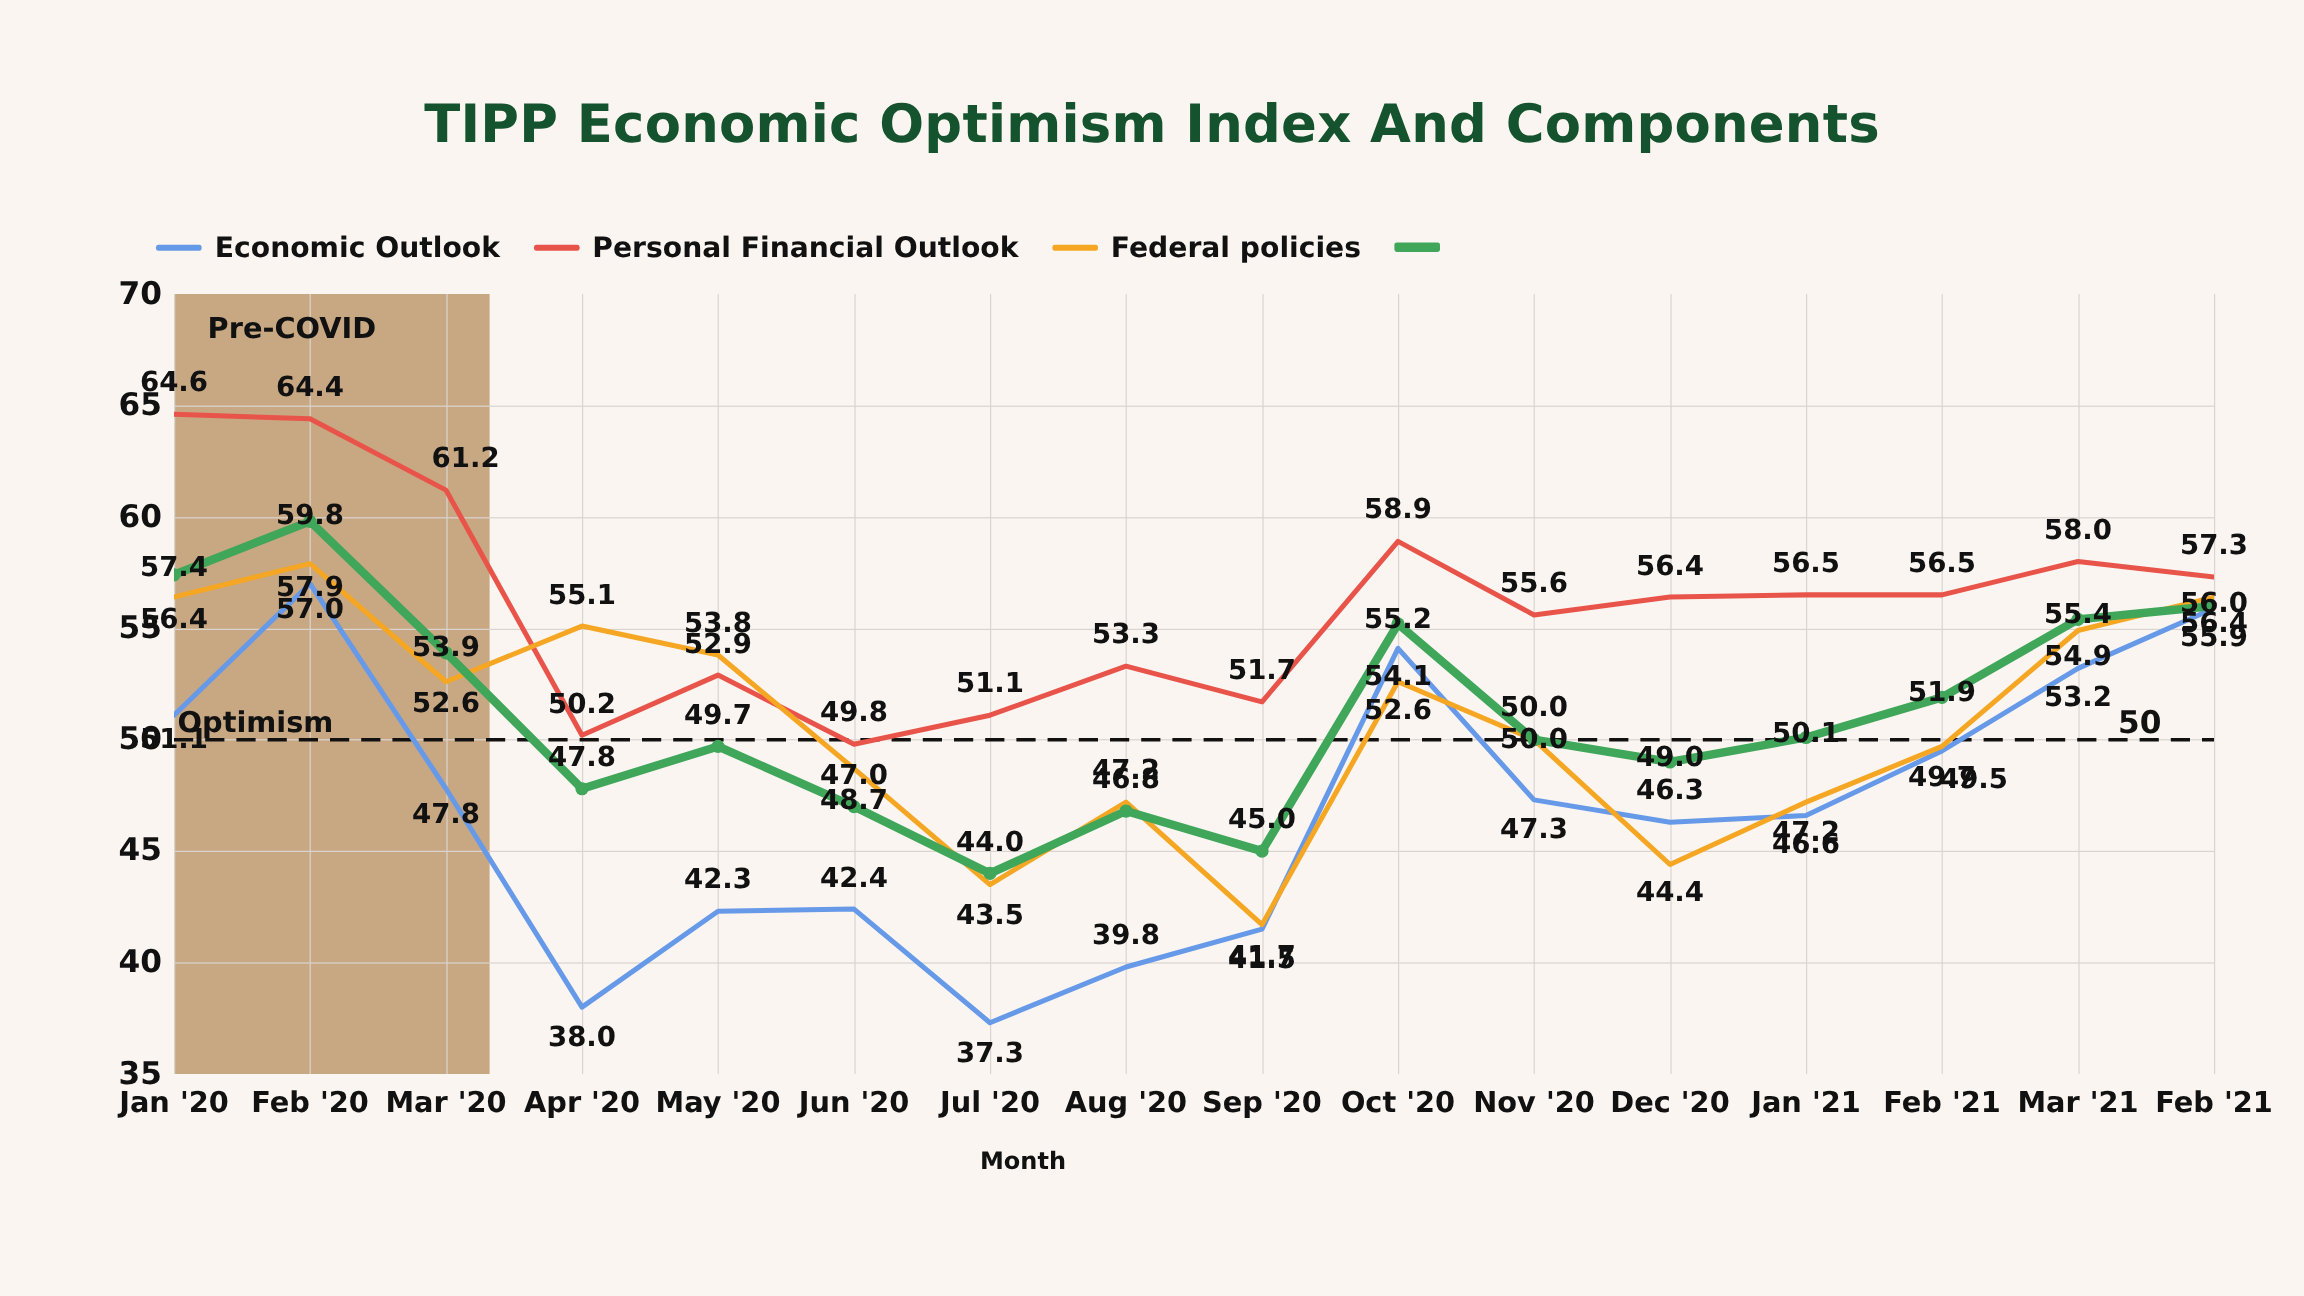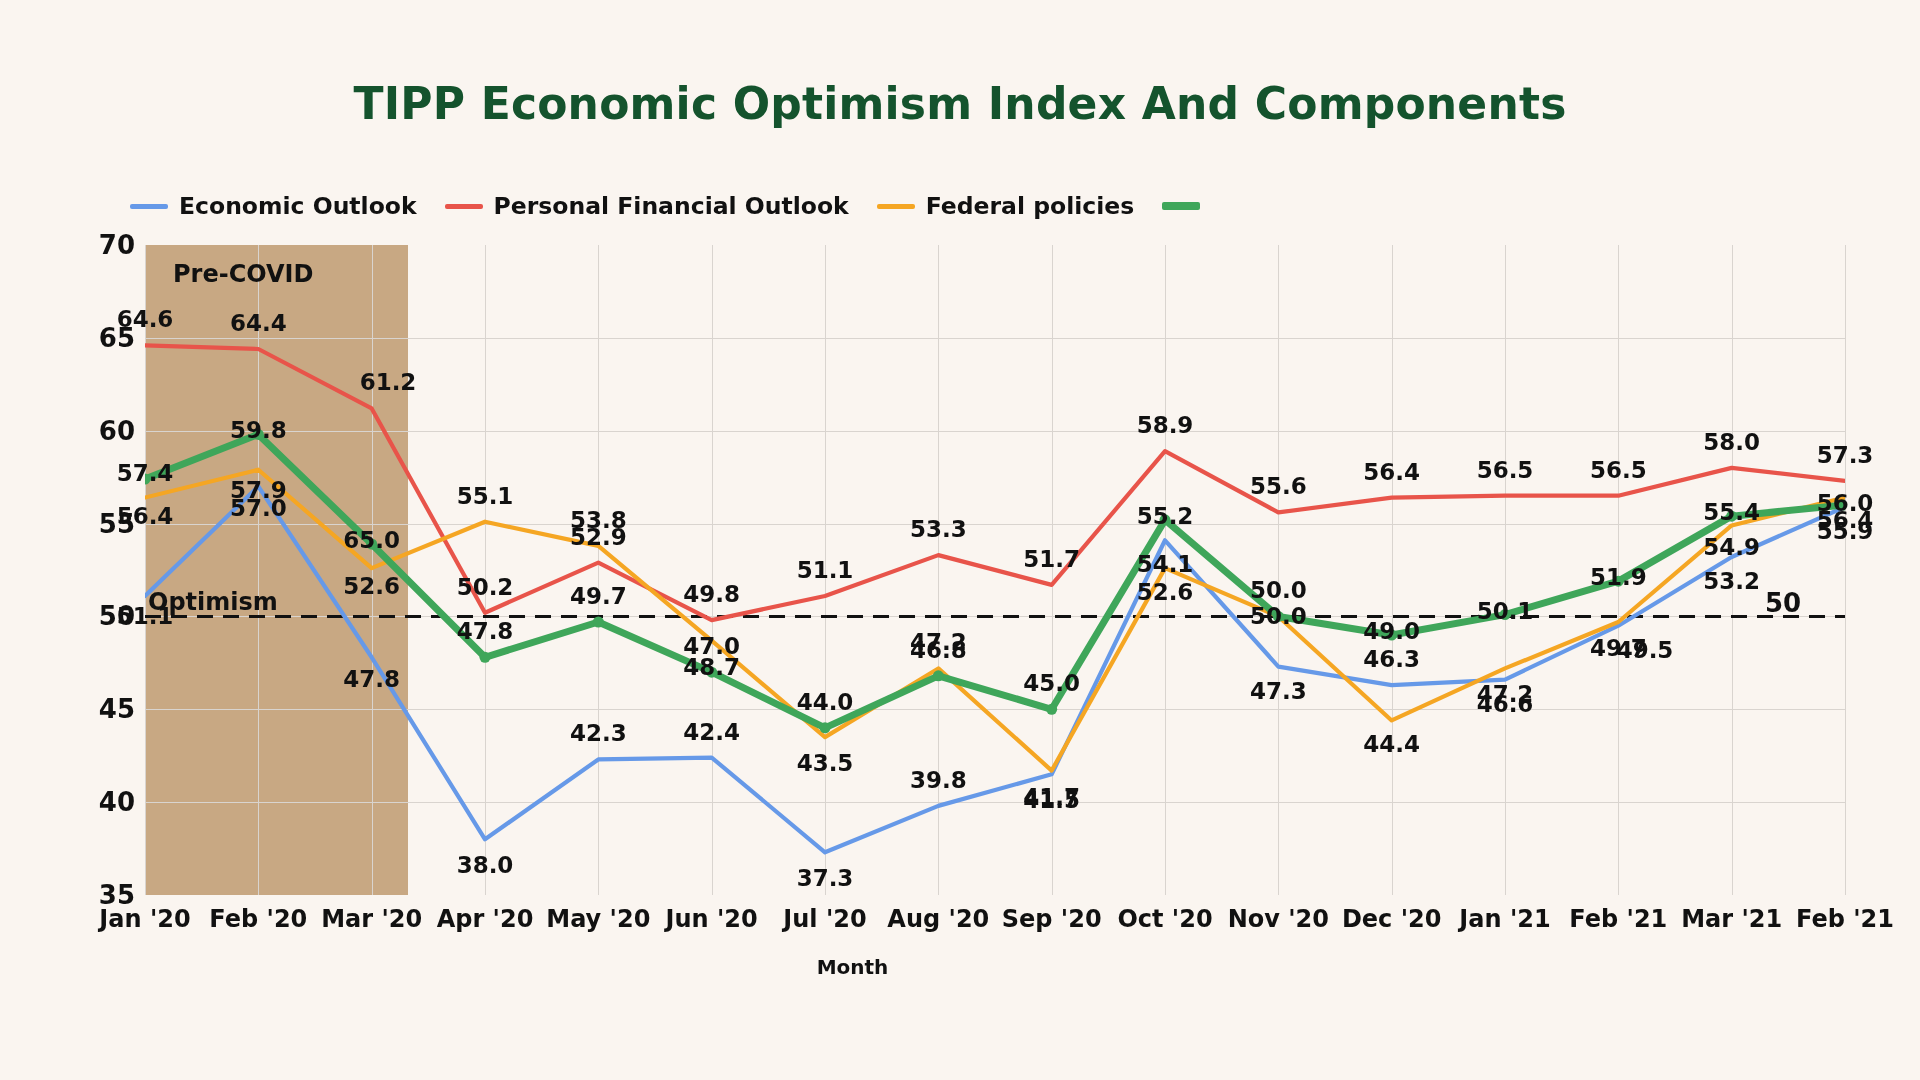--- a/index.html
+++ b/index.html
@@ -232,21 +232,21 @@
         <div class="dlabel" style="left: 906.667px; top: 551.571px;">41.7</div>
         <div class="dlabel" style="left: 1020px; top: 347.143px;">52.6</div>
         <div class="dlabel" style="left: 1133.33px; top: 345.429px;">50.0</div>
         <div class="dlabel" style="left: 1246.67px; top: 499.429px;">44.4</div>
         <div class="dlabel" style="left: 1360px; top: 449.429px;">47.2</div>
         <div class="dlabel" style="left: 1473.33px; top: 403px;">49.7</div>
         <div class="dlabel" style="left: 1586.67px; top: 302.429px;">54.9</div>
         <div class="dlabel" style="left: 1700px; top: 274.571px;">56.4</div>
         <div class="dlabel" style="left: 0px; top: 228px;">57.4</div>
         <div class="dlabel" style="left: 113.333px; top: 185.429px;">59.8</div>
-        <div class="dlabel" style="left: 226.667px; top: 295px;">65.0</div>
+        <div class="dlabel" style="left: 226.667px; top: 295px;">53.9</div>
         <div class="dlabel" style="left: 340px; top: 386.286px;">47.8</div>
         <div class="dlabel" style="left: 453.333px; top: 351px;">49.7</div>
         <div class="dlabel" style="left: 566.667px; top: 401.143px;">47.0</div>
         <div class="dlabel" style="left: 680px; top: 456.857px;">44.0</div>
         <div class="dlabel" style="left: 793.333px; top: 404.857px;">46.8</div>
         <div class="dlabel" style="left: 906.667px; top: 438.286px;">45.0</div>
         <div class="dlabel" style="left: 1020px; top: 270.857px;">55.2</div>
         <div class="dlabel" style="left: 1133.33px; top: 371.429px;">50.0</div>
         <div class="dlabel" style="left: 1246.67px; top: 386px;">49.0</div>
         <div class="dlabel" style="left: 1360px; top: 365.571px;">50.1</div>

